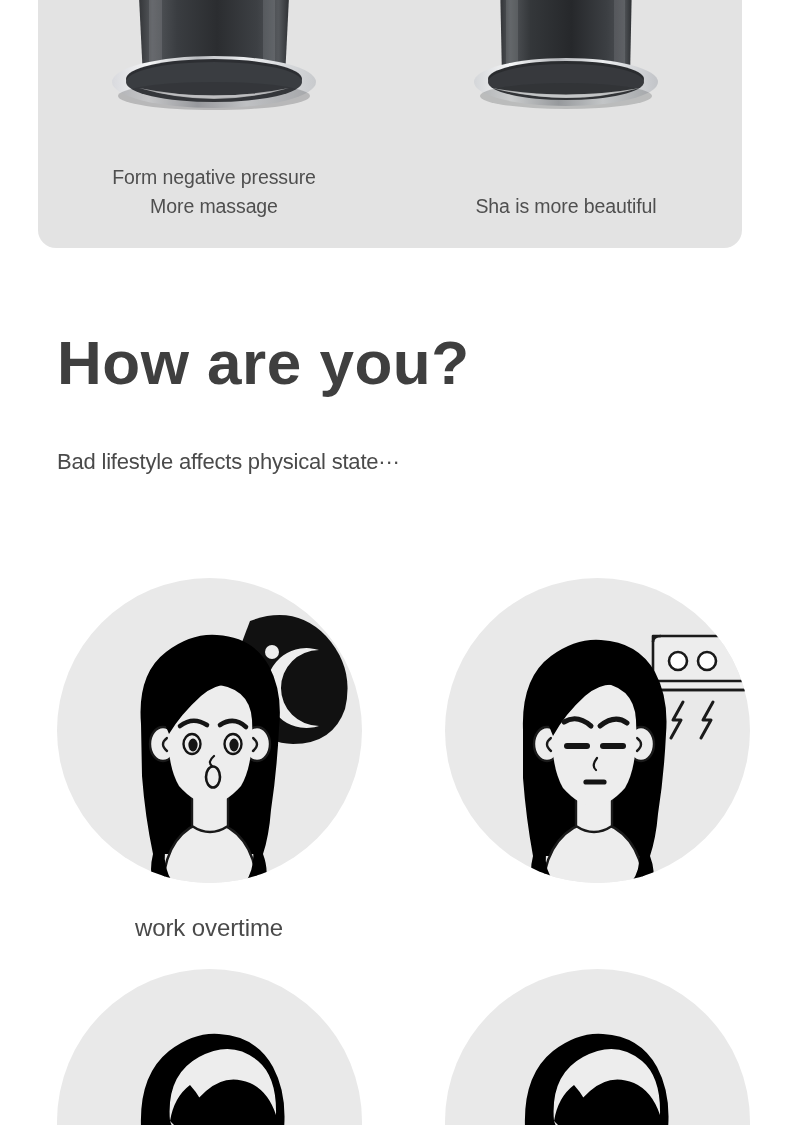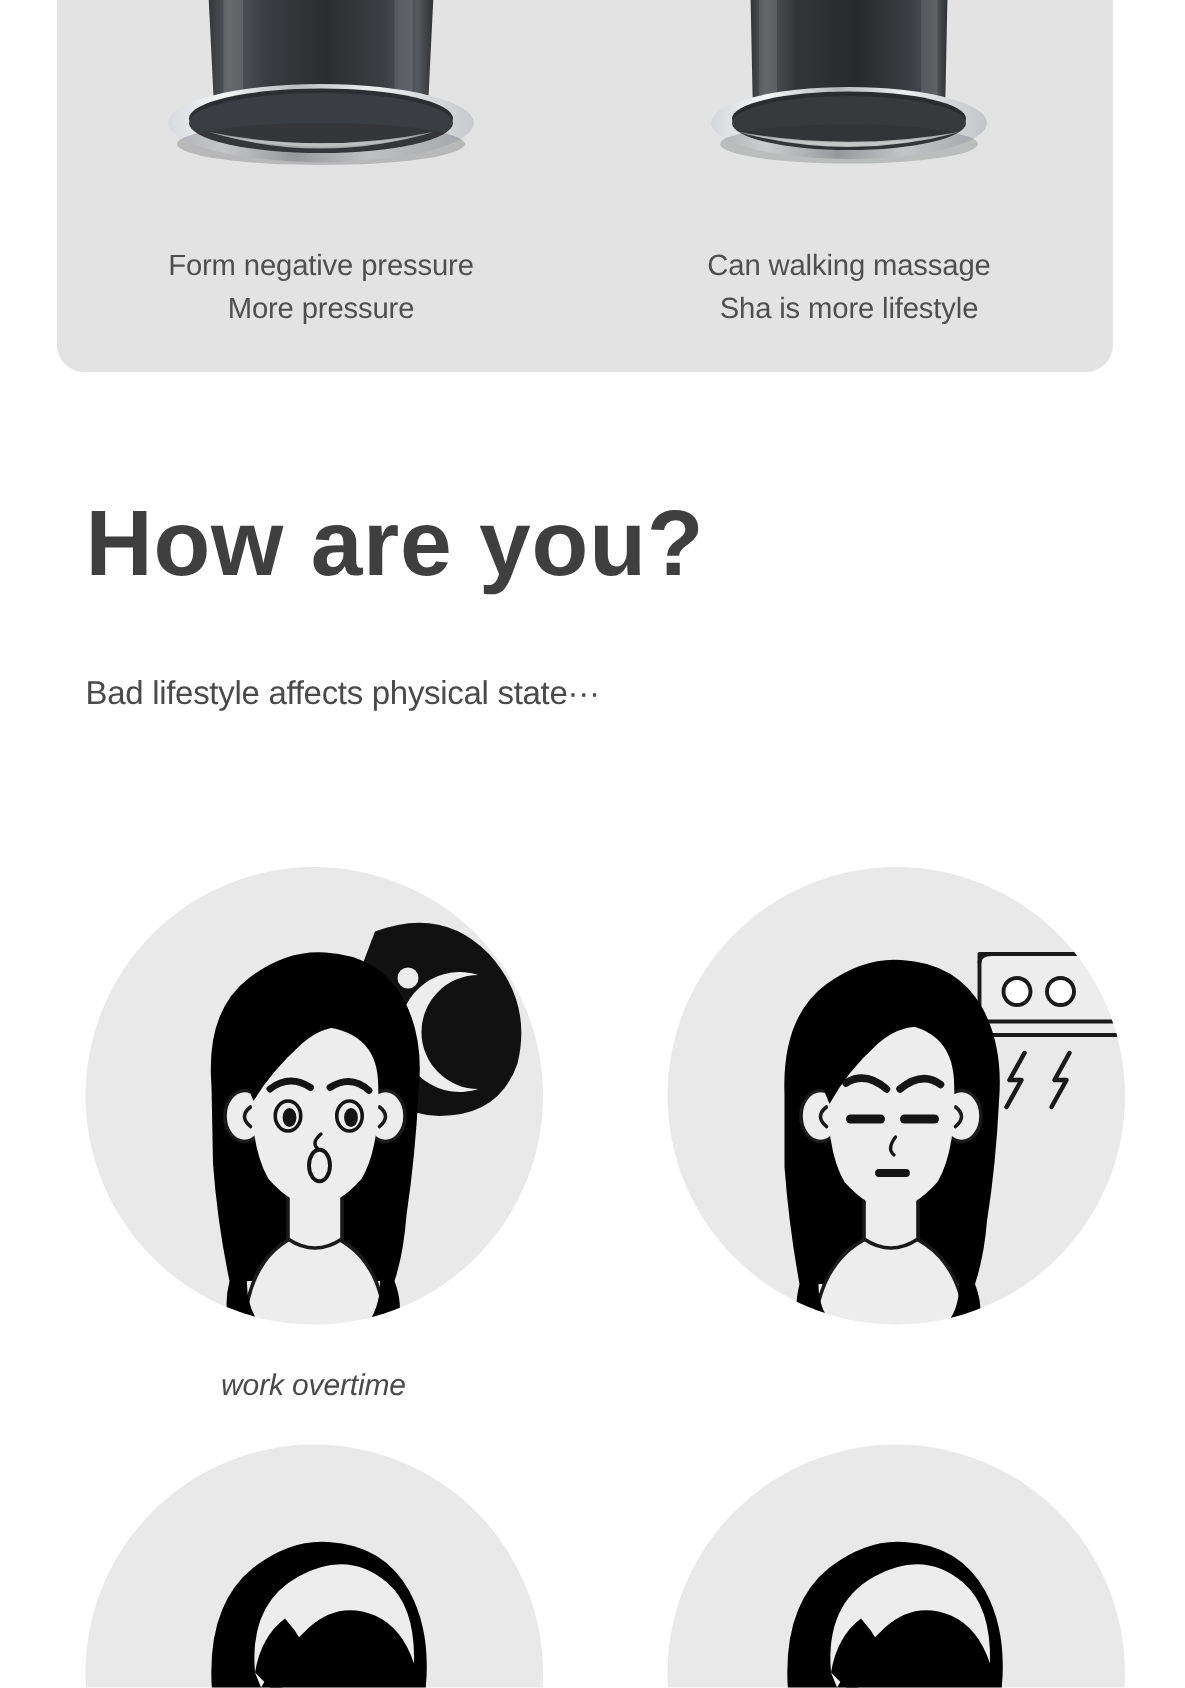--- a/index.html
+++ b/index.html
@@ -120,26 +120,25 @@
     border-radius: 50%;
     background: #e9e9e9;
     position: relative;
     overflow: hidden;
     flex: none;
   }
   .symptom-circle svg { display: block; width: 100%; height: 100%; }
 
   .symptom-caption {
     text-align: center;
-    font-size: 20px;
+    font-size: 24px;
     line-height: 1.55;
     color: #4a4a4a;
     padding-top: 26px;
     letter-spacing: -0.1px;
-    font-style: italic;
   }
   .symptom-caption .line { display: block; }
 
   
   .symptom-row-2 { margin-top: 23px; }
 </style>
 </head>
 <body>
 
 <div class="feature-card">
@@ -200,21 +199,21 @@
           <ellipse cx="111" cy="197" rx="88" ry="20" fill="#2c2e32"></ellipse>
           <ellipse cx="111" cy="200" rx="88" ry="20" fill="#3a3d41"></ellipse>
           <path d="M36 206 Q111 228 186 206 Q111 221 36 206 Z" fill="#ffffff" opacity="0.75"></path>
           <path d="M52 210 Q111 222 170 210 Q111 217 52 210 Z" fill="#f2f3f4" opacity="0.8"></path>
 
           <ellipse cx="111" cy="214" rx="96" ry="14" fill="#1f2124" opacity="0.22"></ellipse>
         </svg>
       </div>
       <div class="feature-caption">
         <span class="line">Form negative pressure</span>
-        <span class="line">More pressure</span>
+        <span class="line">More massage</span>
       </div>
     </div>
 
     <div class="feature-col">
       <div class="product-photo cup-b">
         <svg viewBox="0 0 196 250" xmlns="http://www.w3.org/2000/svg">
           <defs>
             <linearGradient id="bodyB" x1="0" y1="0" x2="1" y2="0">
               <stop offset="0%" stop-color="#2b2d30"></stop>
               <stop offset="9%" stop-color="#54575b"></stop>
@@ -246,22 +245,21 @@
 
           <ellipse cx="98" cy="200" rx="92" ry="24" fill="url(#rimB)"></ellipse>
           <ellipse cx="98" cy="197" rx="78" ry="18" fill="#2a2c2f"></ellipse>
           <ellipse cx="98" cy="200" rx="78" ry="18" fill="#37393d"></ellipse>
           <path d="M24 206 Q98 226 172 206 Q98 219 24 206 Z" fill="#ffffff" opacity="0.8"></path>
           <path d="M44 210 Q98 221 152 210 Q98 216 44 210 Z" fill="#f2f3f4" opacity="0.85"></path>
           <ellipse cx="98" cy="214" rx="86" ry="13" fill="#1f2124" opacity="0.2"></ellipse>
         </svg>
       </div>
       <div class="feature-caption">
-        <span class="line">Can walking massage</span>
-        <span class="line">Sha is more lifestyle</span>
+        <span class="line">Sha is more beautiful</span>
       </div>
     </div>
 
   </div>
 </div>
 
 <div class="heading-block">
   <h1 class="page-title">How are you?</h1>
   <p class="page-subtitle">Bad lifestyle affects physical state···</p>
 </div>

